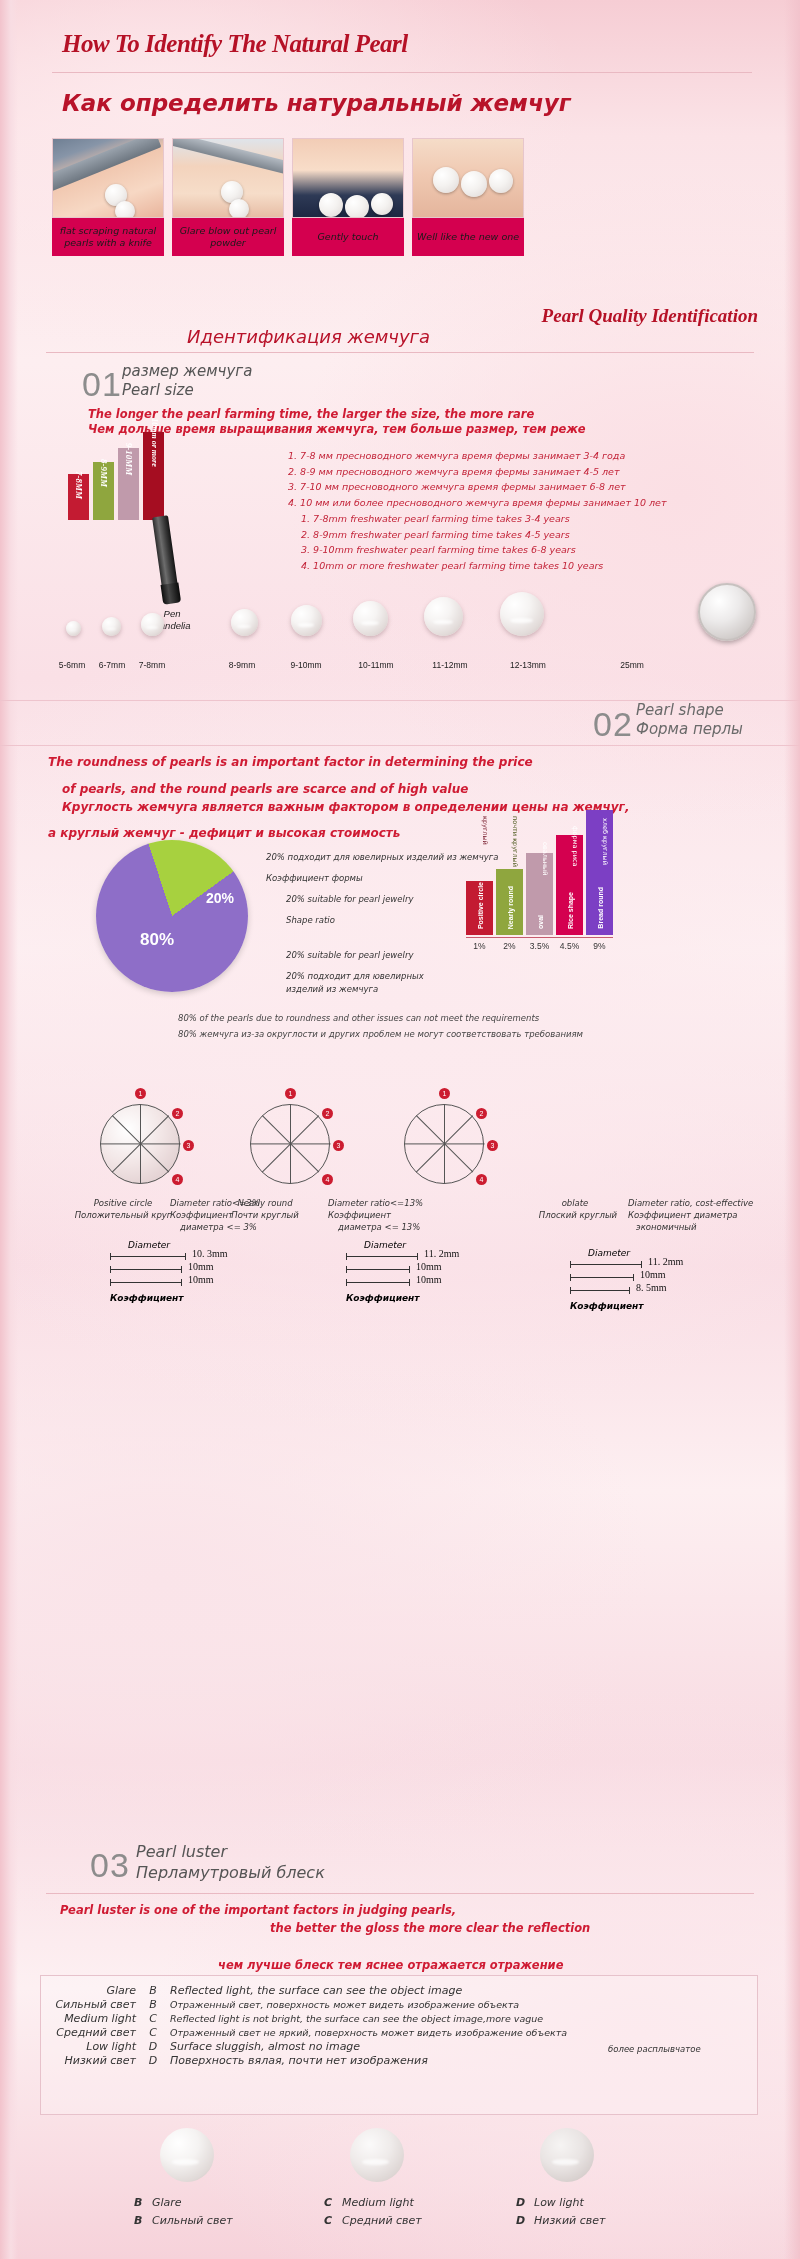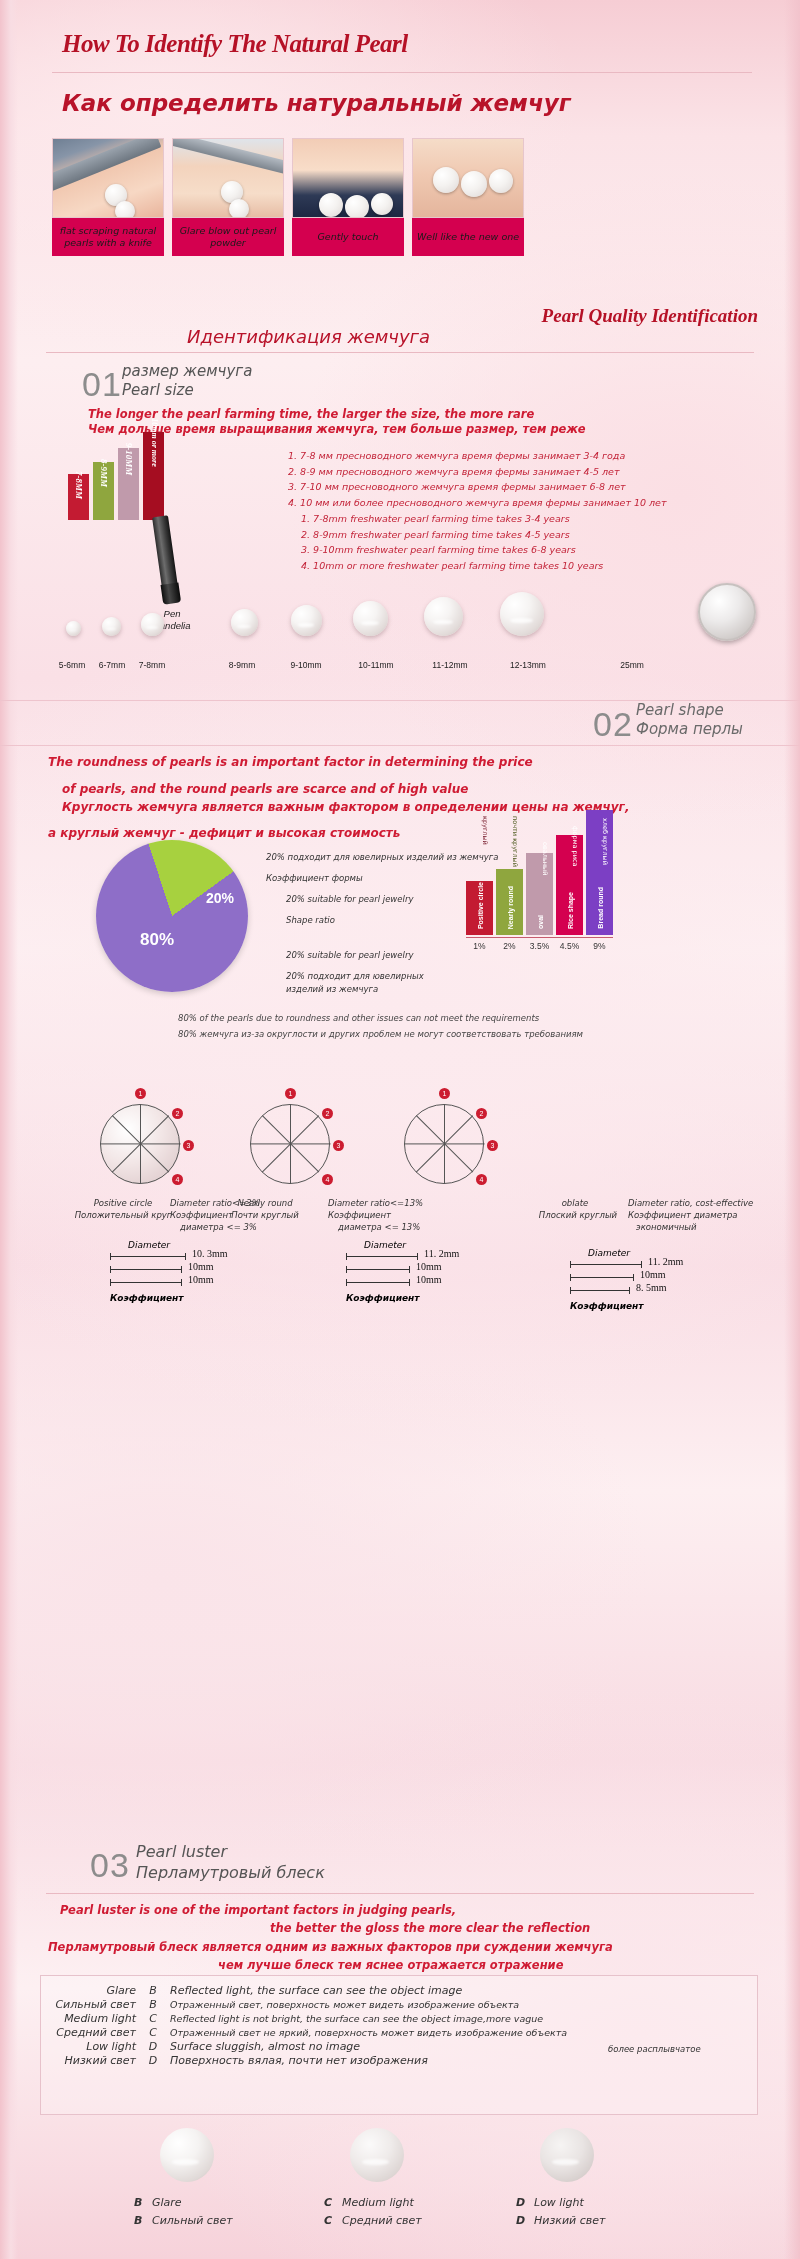--- a/index.html
+++ b/index.html
@@ -534,21 +534,20 @@
   </div>
 
   <div class="step-num" style="left:90px; top:1846px;">03</div>
   <div class="step-ru" style="left:136px; top:1842px; font-size:16px; color:#555;">Pearl luster</div>
   <div class="step-en" style="left:136px; top:1863px; font-size:16px; color:#555;">Перламутровый блеск</div>
 
   <div class="rule" style="left:46px; top:1893px; width:708px;"></div>
 
   <div class="lead" style="left:60px;  top:1903px; font-size:11.5px;">Pearl luster is one of the important factors in judging pearls,</div>
   <div class="lead" style="left:270px; top:1921px; font-size:11.5px;">the better the gloss  the more clear the reflection</div>
-  <div class="lead" style="left:48px;  top:1940px; font-size:11.5px;">Перламутровый блеск является одним из важных факторов при суждении жемчуга</div>
   <div class="lead" style="left:218px; top:1958px; font-size:11.5px;">чем лучше блеск   тем яснее отражается отражение</div>
 
   <div class="lustbox" style="top:1975px; height:140px;"></div>
 
   <div class="lust-grid" style="left:28px; top:1984px;">
     <div class="lrow">
       <div class="lname">Glare</div>
       <div class="lgrade">B</div>
       <div class="ldesc">Reflected light, the surface can see the object image</div>
     </div>

